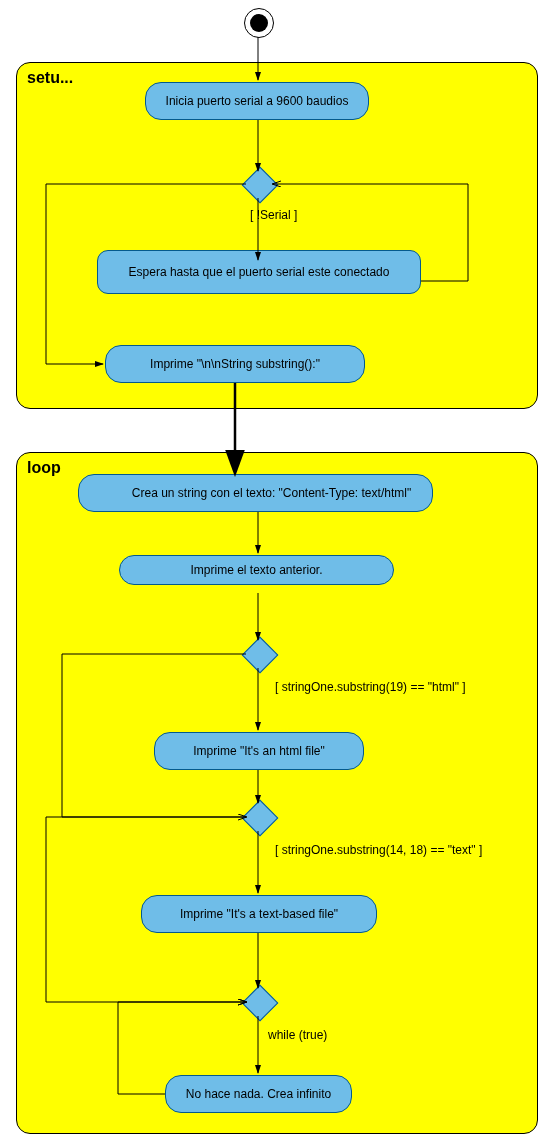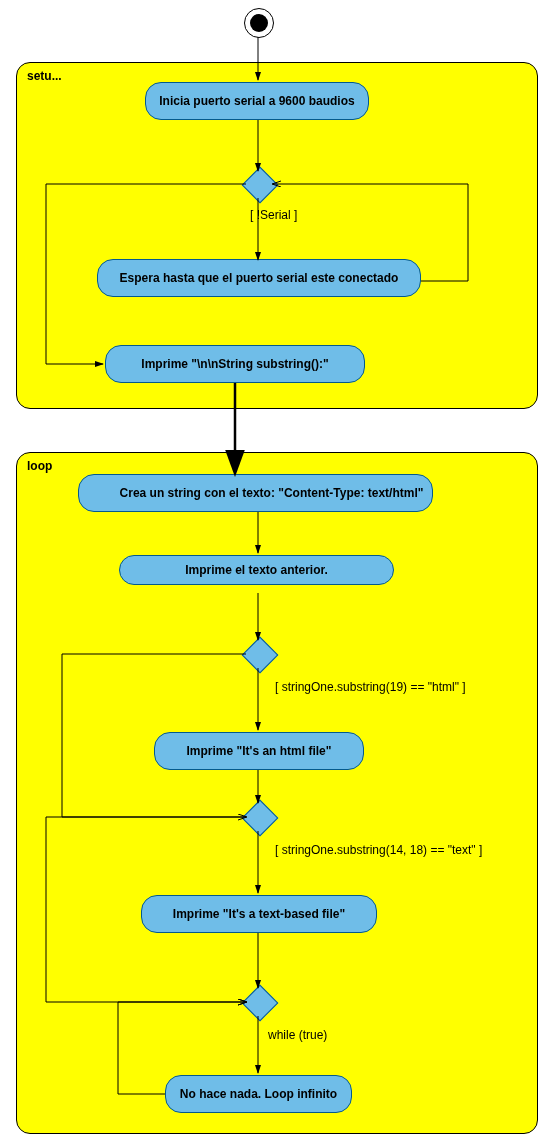--- a/index.html
+++ b/index.html
@@ -16,35 +16,34 @@
     position: absolute;
     border: 1px solid #000;
     background: #ffff00;
     border-radius: 14px;
   }
   .container-label {
     position: absolute;
     top: 6px;
     left: 10px;
     font-weight: bold;
-    font-size: 12px;
+    font-size: 16px;
   }
   .activity {
     position: absolute;
     background: #6fbde8;
     border: 1px solid #045a8d;
     border-radius: 16px;
     display: flex;
     align-items: center;
     justify-content: center;
     text-align: center;
     padding: 0 8px;
     box-sizing: border-box;
     font-size: 12px;
-    font-weight: bold;
   }
   .diamond {
     position: absolute;
     width: 24px;
     height: 24px;
     background: #6fbde8;
     border: 1px solid #045a8d;
     transform: rotate(45deg);
   }
   .initial-outer {
@@ -90,21 +89,21 @@
 <div class="container" style="left:16px; top:62px; width:520px; height:345px;">
   <div class="container-label">setu...</div>
 </div>
 
 <div class="activity" style="left:145px; top:82px; width:224px; height:38px;">
   <span>Inicia puerto serial a 9600 baudios</span>
 </div>
 
 <div class="diamond" style="left:247px; top:172px;"></div>
 
-<div class="activity" style="left:97px; top:259px; width:324px; height:38px;">
+<div class="activity" style="left:97px; top:250px; width:324px; height:44px;border-radius:11px;">
   <span>Espera hasta que el puerto serial este conectado</span>
 </div>
 
 <div class="activity" style="left:105px; top:345px; width:260px; height:38px;">
   <span>Imprime  "\n\nString  substring():"</span>
 </div>
 
 <div class="container" style="left:16px; top:452px; width:520px; height:680px;">
   <div class="container-label">loop</div>
 </div>
@@ -125,21 +124,21 @@
 
 <div class="diamond" style="left:247px; top:805px;"></div>
 
 <div class="activity" style="left:141px; top:895px; width:236px; height:38px;">
   <span>Imprime "It's a text-based file"</span>
 </div>
 
 <div class="diamond" style="left:247px; top:990px;"></div>
 
 <div class="activity" style="left:165px; top:1075px; width:187px; height:38px;">
-  <span>No hace nada. Loop infinito</span>
+  <span>No hace nada. Crea infinito</span>
 </div>
 
 <div class="label" style="left:250px; top:208px;">[ !Serial ]</div>
 <div class="label" style="left:275px; top:680px;">[  stringOne.substring(19) == "html"  ]</div>
 <div class="label" style="left:275px; top:843px;">[  stringOne.substring(14, 18) == "text"  ]</div>
 <div class="label" style="left:268px; top:1028px;">while (true)</div>
 
 <svg width="552" height="1141">
   <defs>
     <marker id="arr" markerWidth="10" markerHeight="10" refX="8" refY="3" orient="auto">

